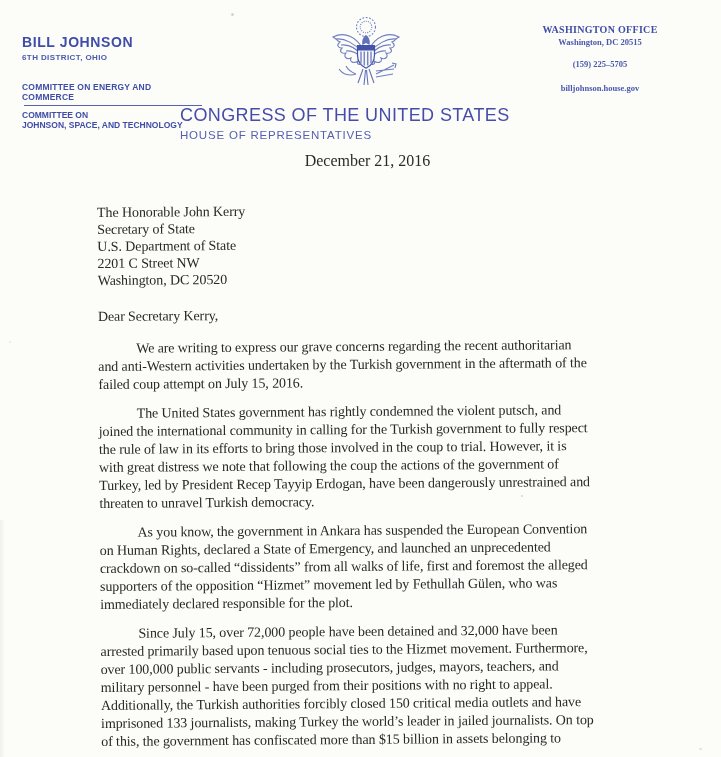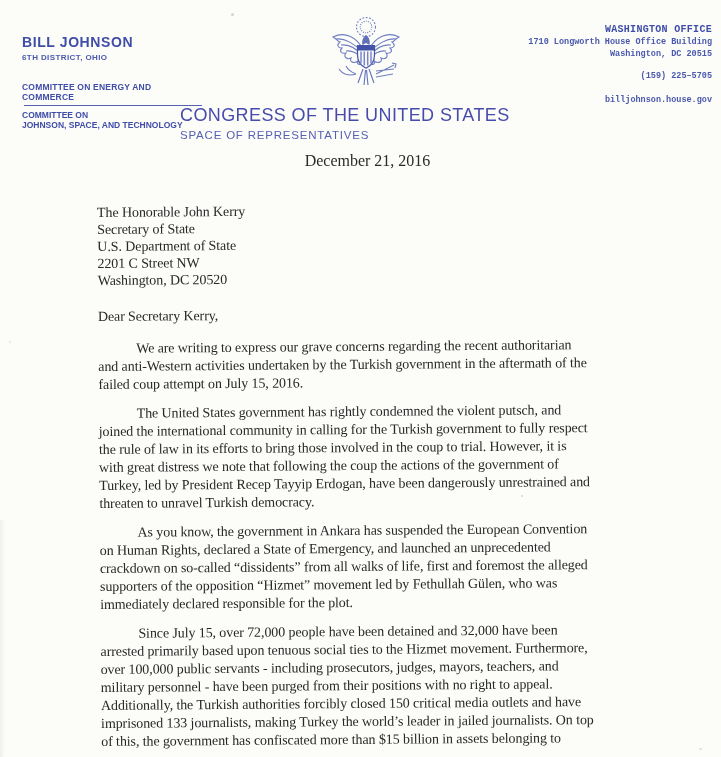--- a/index.html
+++ b/index.html
@@ -25,21 +25,21 @@
   .committee { font-size: 8.5px; line-height: 10px; }
   .seal { position: absolute; left: 326px; top: 13px; width: 80px; height: 93px; }
   .center-head {
     position: absolute; left: 180px; top: 105px; width: 370px;
     text-align: left; font-family: "Liberation Sans", sans-serif; color: #474cab;
   }
   .congress-title { font-size: 18px; letter-spacing: 0.4px; }
   .congress-subtitle { font-size: 11.5px; letter-spacing: 0.8px; margin-top: 3px; color: #5560b2; }
   .office-block {
     position: absolute; left: 488px; top: 24px; width: 224px;
-    text-align: right; font-family: Liberation Mono, monospace;
+    text-align: center; font-family: Liberation Serif, serif;
     color: #3f4da8; font-weight: bold;
   }
   .office-title { font-size: 10px; letter-spacing: 0.3px; }
   .office-line { font-size: 8.5px; margin-top: 2px; color: #4a58ad; }
   .office-phone { font-size: 8.5px; margin-top: 12px; color: #4a58ad; }
   .office-web { font-size: 8.5px; margin-top: 14px; color: #4a58ad; }
   
   .date {
     position: absolute; top: 152px; left: 0; width: 100%;
     text-align: center; font-size: 16px; color: #2a2a2a;
@@ -100,26 +100,25 @@
           <path d="M35 38.5 v12 M38.2 38.5 v14 M41.8 38.5 v14 M45 38.5 v12"></path>
         </g>
       <g stroke="#6272ba" stroke-width="1.1" fill="none">
         <path d="M37 56 L32 70 M39.5 57 L38 72 M40.5 57 L42 72 M43 56 L48 70"></path>
       </g>
     </svg>
   </div>
 
   <div class="center-head">
     <div class="congress-title">CONGRESS OF THE UNITED STATES</div>
-    <div class="congress-subtitle">SPACE OF REPRESENTATIVES</div>
+    <div class="congress-subtitle">HOUSE OF REPRESENTATIVES</div>
   </div>
 
   <div class="office-block">
     <div class="office-title">WASHINGTON OFFICE</div>
-    <div class="office-line">1710 Longworth House Office Building</div>
     <div class="office-line">Washington, DC 20515</div>
     <div class="office-phone">(159) 225–5705</div>
     <div class="office-web">billjohnson.house.gov</div>
   </div>
 
   <div class="date">December 21, 2016</div>
 
   <div class="letter-body">
     <div class="recipient">
         <div class="line">The Honorable John Kerry</div>

